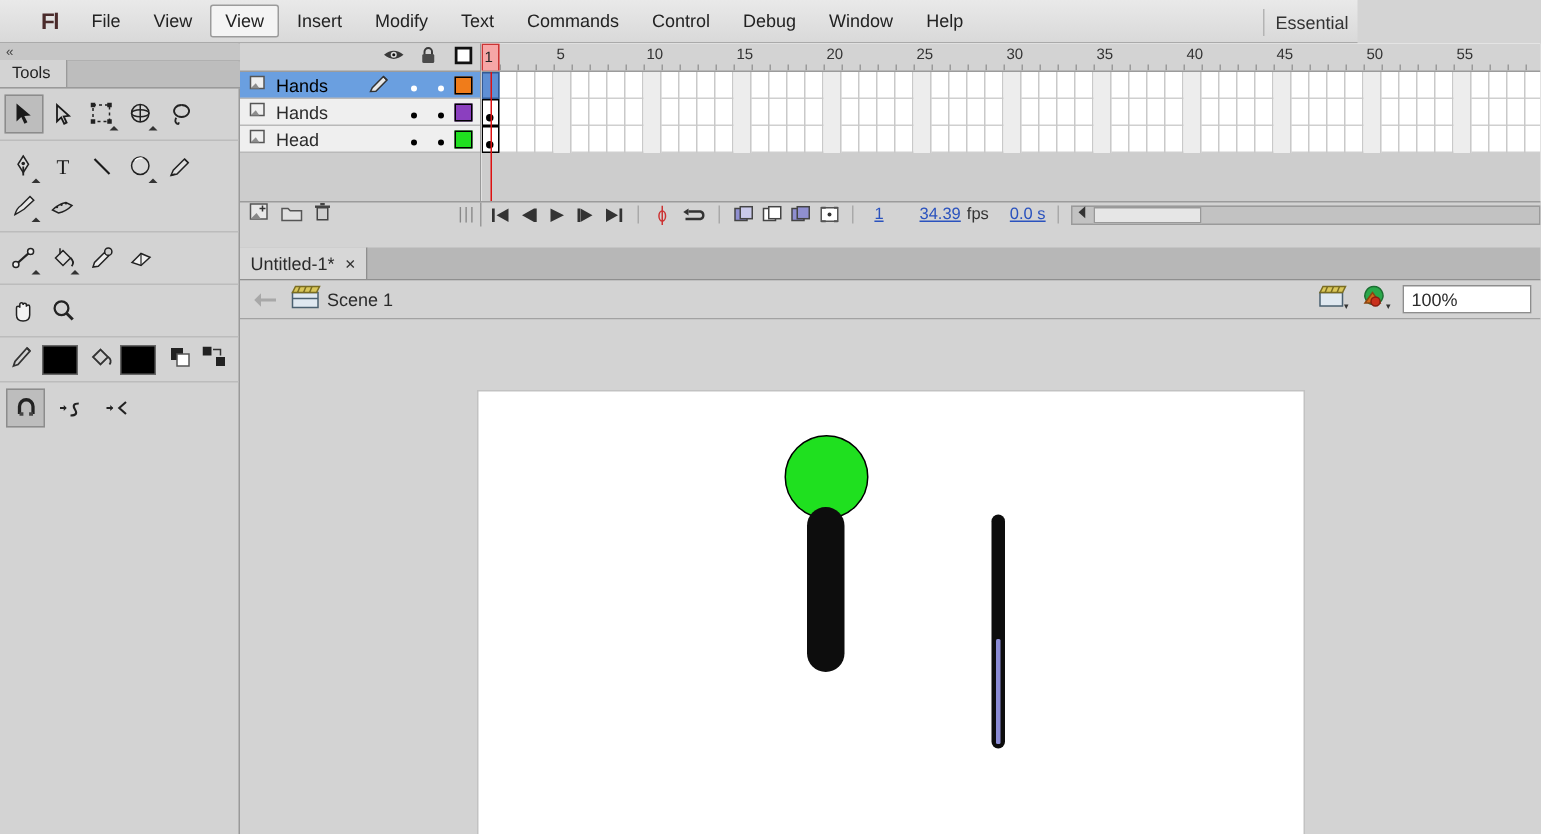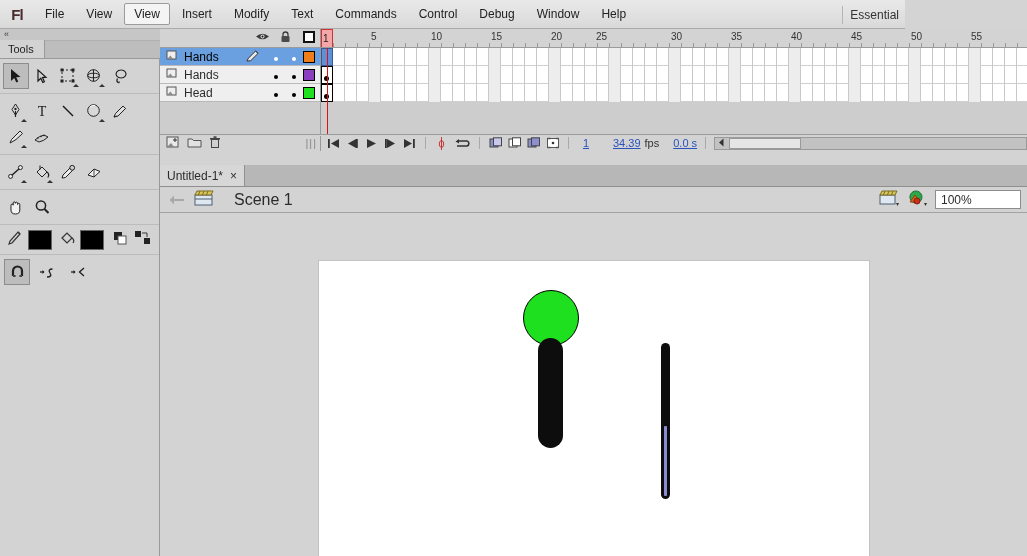--- a/index.html
+++ b/index.html
@@ -11,21 +11,21 @@
     overflow: hidden;
     color: #2b2b2b;
   }
   #app { position: relative; width: 1027px; height: 556px; }
 
   
   .menubar {
     position: absolute; left: 0; top: 0; width: 905px; height: 29px;
     background: linear-gradient(#e9e9e9, #d9d9d9);
     border-bottom: 1px solid #aaa;
-    display: flex; align-items: center;
+    display: flex; align-items: center; padding-left: 16px;
   }
   .fl-logo {
     width: 34px; height: 29px; display: flex; align-items: center; justify-content: center;
     font-weight: bold; font-size: 15px; color: #4a2b2b; letter-spacing: -1px;
     font-family: "Liberation Sans", sans-serif;
   }
   .menu-items { display: flex; align-items: center; height: 29px; }
   .menu-item {
     padding: 3px 9px; font-size: 12px; color: #222; margin: 4px 1px;
     border: 1px solid transparent; border-radius: 2px; white-space: nowrap;
@@ -166,21 +166,21 @@
   }
   .doc-close { font-size: 12px; color: #333; }
 
   
   .edit-bar {
     position: absolute; left: 160px; top: 187px; width: 867px; height: 26px;
     background: #d3d3d3; border-bottom: 1px solid #a2a2a2;
     display: flex; align-items: center; padding: 0 6px;
   }
   .back-arrow { width: 22px; display: flex; align-items: center; justify-content: center; }
-  .scene-label { font-size: 16px; margin-left: 20px; }
+  .scene-label { font-size: 12px; margin-left: 4px; }
   .edit-bar-right { margin-left: auto; display: flex; align-items: center; gap: 6px; }
   .zoom-box {
     width: 86px; height: 19px; background: #fff; border: 1px solid #8d8d8d;
     font-size: 12px; padding: 2px 5px; line-height: 15px;
   }
 
   
   .work-area {
     position: absolute; left: 160px; top: 213px; width: 867px; height: 343px;
     background: #d3d3d3; overflow: hidden;
@@ -510,21 +510,21 @@
         <div class="layer-row layer-filler" style="height:32px;border:none;"></div>
       </div>
 
       <div class="frames-col">
         <div class="ruler" id="ruler">
             <span class="ruler-num" style="left: 2px;">1</span>
             <span class="ruler-num" style="left: 50px;">5</span>
             <span class="ruler-num" style="left: 110px;">10</span>
             <span class="ruler-num" style="left: 170px;">15</span>
             <span class="ruler-num" style="left: 230px;">20</span>
-            <span class="ruler-num" style="left: 275px;">25</span>
+            <span class="ruler-num" style="left: 290px;">25</span>
             <span class="ruler-num" style="left: 350px;">30</span>
             <span class="ruler-num" style="left: 410px;">35</span>
             <span class="ruler-num" style="left: 470px;">40</span>
             <span class="ruler-num" style="left: 530px;">45</span>
             <span class="ruler-num" style="left: 590px;">50</span>
             <span class="ruler-num" style="left: 650px;">55</span>
             <span class="ruler-tick" style="left: 0px;"></span>
             <span class="ruler-tick" style="left: 12px;"></span>
             <span class="ruler-tick" style="left: 24px;"></span>
             <span class="ruler-tick" style="left: 36px;"></span>

